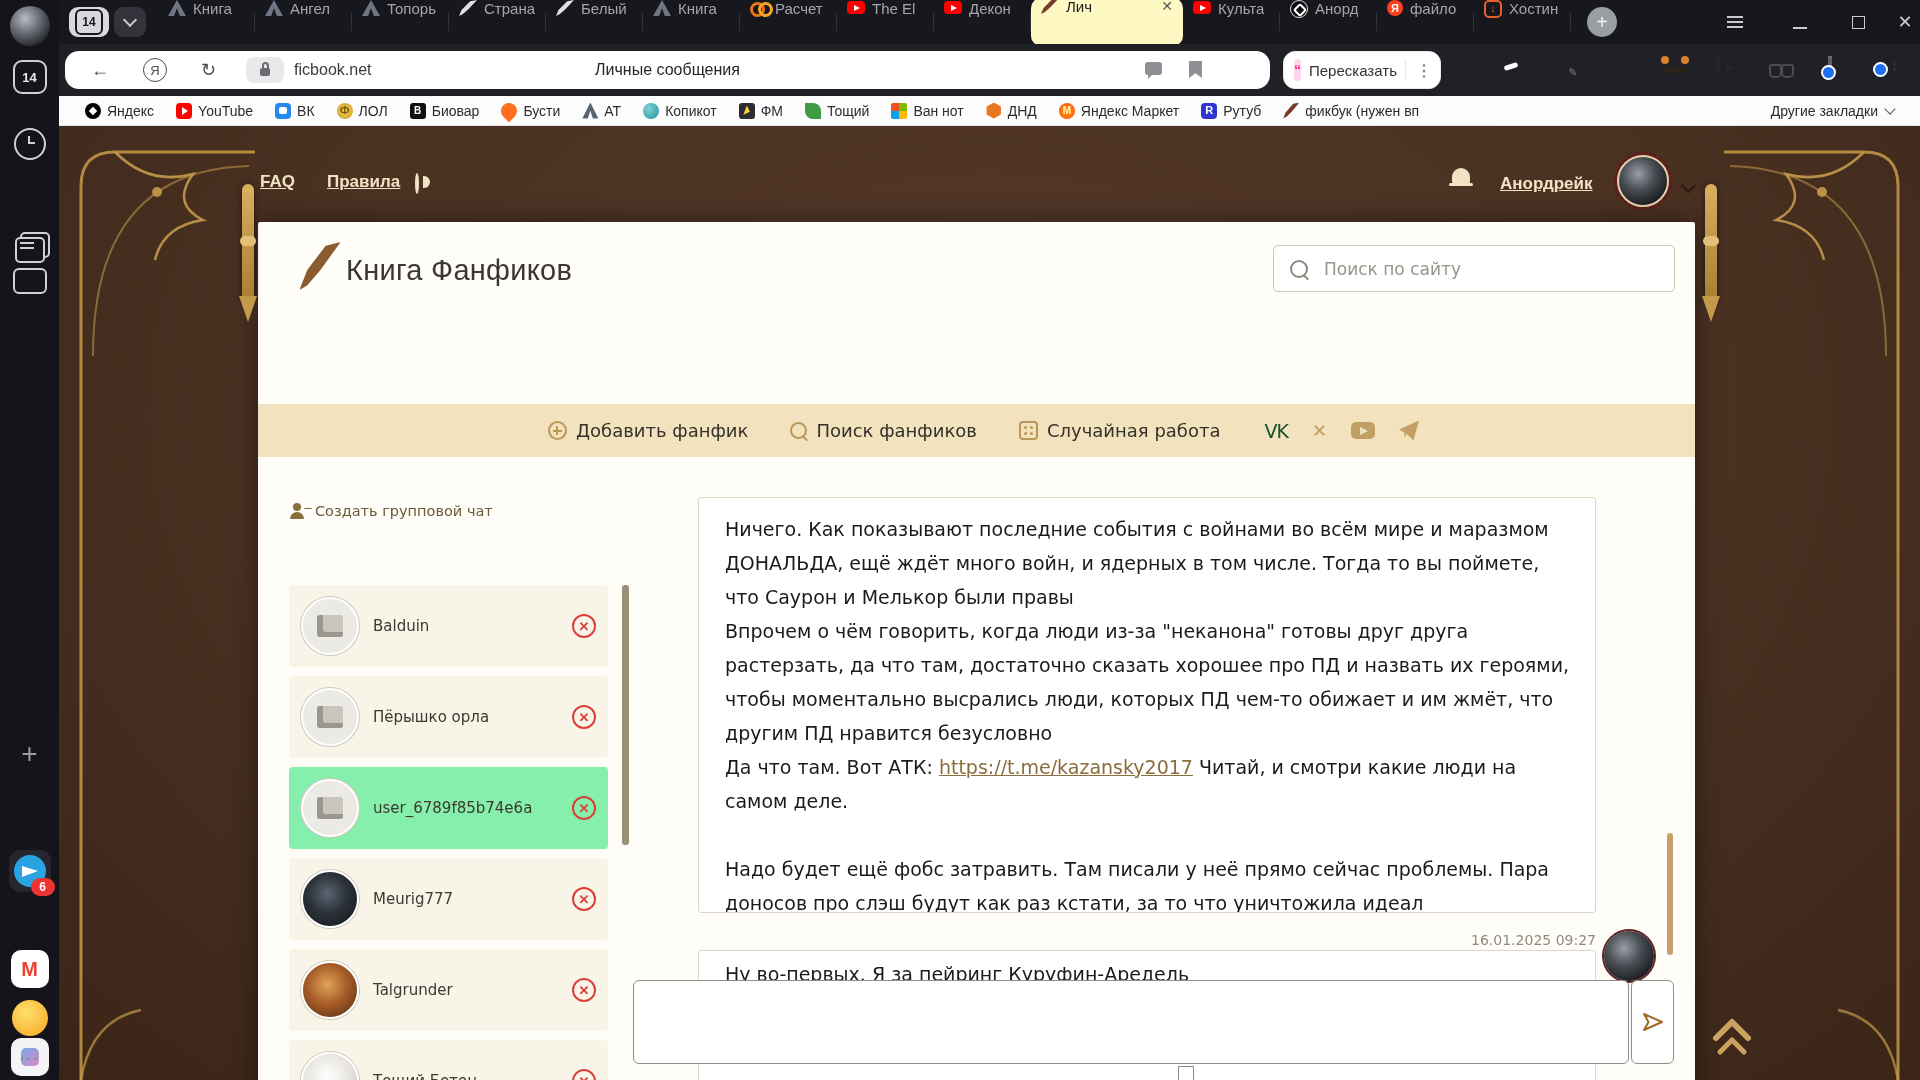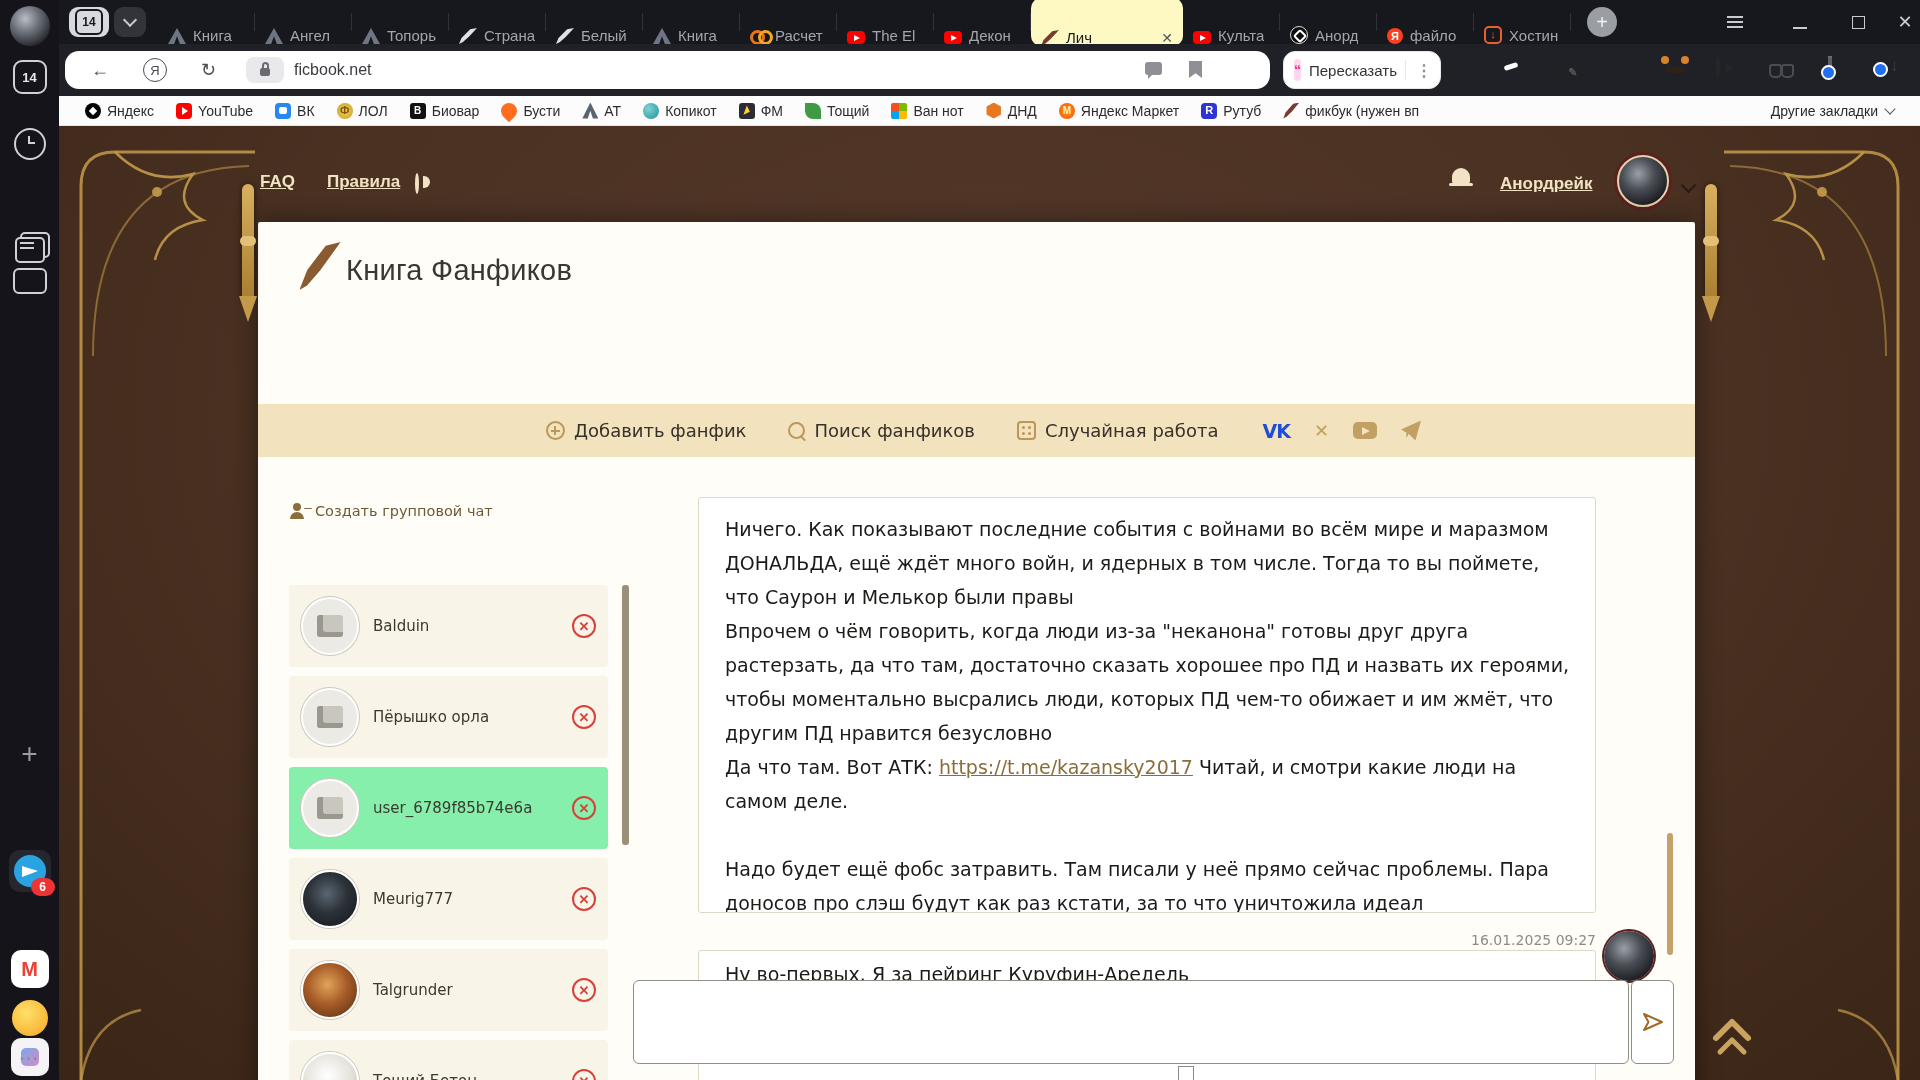--- a/index.html
+++ b/index.html
@@ -36,21 +36,21 @@
   .dots3{color:#8b8c92;font-size:20px;letter-spacing:2px}
   
   #chrome{position:absolute;left:59px;top:0;width:1861px}
   #tabbar{position:relative;height:44px;background:#17181d;display:flex;align-items:center}
   .cnt-pill{margin-left:10px;width:40px;height:30px;border-radius:9px;background:#d7d9de;display:flex;align-items:center;justify-content:center}
   .cnt-in{width:24px;height:22px;border:2px solid #17181d;border-radius:6px;display:flex;align-items:center;justify-content:center;
           font-size:12px;font-weight:bold;color:#17181d}
   .caret-pill{margin-left:5px;width:32px;height:30px;border-radius:9px;background:#33343b;display:flex;align-items:center;justify-content:center}
   .chev{width:8px;height:8px;border-right:2px solid #c8cacf;border-bottom:2px solid #c8cacf;transform:rotate(45deg);margin-top:-4px}
   #tabs{display:flex;align-items:center;margin-left:12px;height:44px}
-  .tab{position:relative;width:97px;height:44px;display:flex;align-items:flex-end;gap:7px;padding:0 10px;box-sizing:border-box;cursor:default}
+  .tab{position:relative;width:97px;height:44px;display:flex;align-items:flex-start;gap:7px;padding:0 10px;box-sizing:border-box;cursor:default}
   .tab::after{content:"";position:absolute;right:0;top:13px;bottom:13px;width:1px;background:#32333a}
   .tlabel{font-size:15px;color:#a4a6ad;max-width:54px;overflow:hidden;white-space:nowrap}
   .tab.active{background:#fef9c3;border-radius:10px;height:48px;width:152px}
   .tab.active::after{display:none}
   .tab.active .tlabel{color:#1c1c1f;max-width:70px}
   .tclose{margin-left:auto;color:#55565c;font-size:14px}
   .ticon{flex:none;position:relative;width:18px;height:16px}
   .t-at{background:#6e7684;clip-path:polygon(50% 0,100% 100%,66% 100%,50% 52%,34% 100%,0 100%)}
   .t-fe{background:#dfe1e8;clip-path:polygon(0 100%,14% 62%,62% 8%,100% 0,55% 55%,22% 88%)}
   .t-fe.brown{background:#7a3b2e}
@@ -173,21 +173,21 @@
   .n2item{display:flex;align-items:center;gap:9px;margin:0 14px}
   .plus-c{width:19px;height:19px;border:2px solid #bb975a;border-radius:50%;position:relative;box-sizing:border-box}
   .plus-c::before{content:"";position:absolute;left:3px;top:6.5px;width:9px;height:2px;background:#bb975a}
   .plus-c::after{content:"";position:absolute;left:6.5px;top:3px;width:2px;height:9px;background:#bb975a}
   .mag2{width:13px;height:13px;border:2.4px solid #bb975a;border-radius:50%;position:relative}
   .mag2::after{content:"";position:absolute;left:11px;top:11px;width:7px;height:2.4px;background:#bb975a;transform:rotate(45deg);transform-origin:0 0}
   .dice{width:19px;height:19px;border:2px solid #bb975a;border-radius:4px;position:relative;box-sizing:border-box}
   .dice::after{content:"";position:absolute;left:3px;top:3px;width:3px;height:3px;border-radius:50%;background:#bb975a;
                box-shadow:6px 0 0 #bb975a,0 6px 0 #bb975a,6px 6px 0 #bb975a}
   .soc{display:flex;align-items:center;gap:24px;margin-left:16px}
-  .vk-l{font-size:19px;font-weight:bold;color:#1d4ed8;letter-spacing:-1px}
+  .vk-l{font-size:19px;font-weight:normal;color:#14532d;letter-spacing:-1px}
   .x-l{font-size:18px;font-weight:bold;color:#c2a064}
   .yt-l{width:24px;height:17px;border-radius:5px;background:#c2a064;position:relative}
   .yt-l::after{content:"";position:absolute;left:9px;top:4.5px;border-left:8px solid #f2e2bd;border-top:4px solid transparent;border-bottom:4px solid transparent}
   .tg-l{width:20px;height:20px;background:#c2a064;clip-path:polygon(0 45%,100% 0,72% 100%,38% 66%,28% 88%,26% 60%)}
   
   .cg-person{width:18px;height:16px;position:relative}
   .cg-person::before{content:"";position:absolute;left:4px;top:0;width:8px;height:8px;border-radius:50%;background:#8a6d3b}
   .cg-person::after{content:"";position:absolute;left:1px;top:9px;width:14px;height:7px;border-radius:7px 7px 0 0;background:#8a6d3b;
                     box-shadow:11px -7px 0 -3px #8a6d3b}
   .cg-label{font-family:"DejaVu Sans",sans-serif;font-size:14.5px;color:#6d5a37}
@@ -337,20 +337,21 @@
 
   <div id="addrbar">
     <div class="addr-pill">
       <span class="aicon">←</span>
       <span class="ya-round">Я</span>
       <span class="aicon" style="margin-left:34px">↻</span>
       <span class="lock-chip">
           <span class="lockg"></span>
         </span>
       <span class="domain">ficbook.net</span>
+      <span class="ptitle">Личные сообщения</span>
       <span class="bubble-ic"></span>
       <span class="bkm-ic"></span>
     </div>
     <div class="retell">
       <span class="quote-b">“</span>
       <span class="retell-t">Пересказать</span>
       <span class="vdots">⋮</span>
     </div>
     <span class="ext e-bird" style="left:1440px"></span>
     <span class="ext e-a" style="left:1495px">A</span>
@@ -456,20 +457,24 @@
   <span class="abs sun" style="left:356px;top:49px"></span>
   <span class="abs bell" style="left:1386px;top:40px"></span>
   <span class="abs toplink" style="left:1441px;top:48px">Анордрейк</span>
   <span class="abs hdr-av" style="left:1558px;top:29px"></span>
   <span class="abs caret-dn" style="left:1624px;top:54px"></span>
 
   
   <div id="card">
     <span class="logo-fe"></span>
     <span class="logo-t">Книга Фанфиков</span>
+    <div class="s-search">
+      <span class="mag" style="margin-left:16px"></span>
+      <input style="margin-left: 14px;" placeholder="Поиск по сайту">
+    </div>
 
 
     <div id="nav2">
       <span class="n2item">
           <span class="plus-c"></span>
           <span>Добавить фанфик</span>
         </span>
       <span class="n2item">
           <span class="mag2"></span>
           <span>Поиск фанфиков</span>

